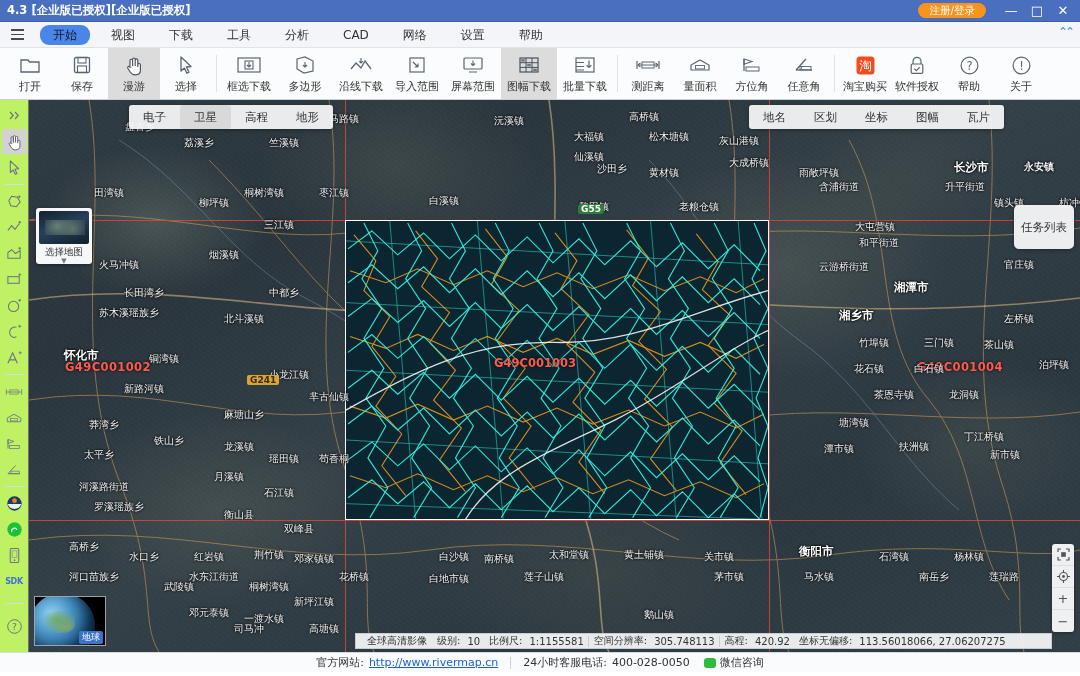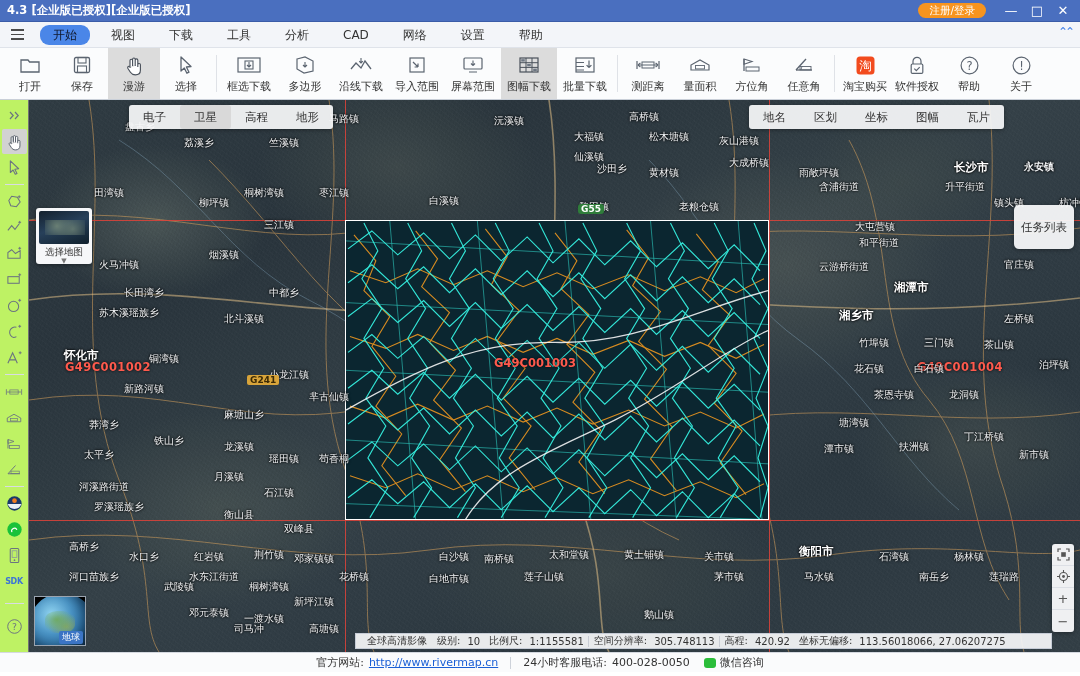--- a/index.html
+++ b/index.html
@@ -163,21 +163,21 @@
   #tasklist{
     position:absolute; right:6px; top:105px; width:60px; height:44px;
     background:rgba(248,249,250,.94); border-radius:5px;
     box-shadow:0 1px 4px rgba(0,0,0,.35);
     display:flex; align-items:center; justify-content:center;
     font-size:11.5px; color:#333; cursor:pointer; text-align:center;
   }
 
   
   #globe{
-    position:absolute; left:34px; bottom:6px; width:52px; height:50px;
+    position:absolute; left:34px; bottom:6px; width:72px; height:50px;
     border:1px solid #9aa4b0; overflow:hidden; cursor:pointer;
     background:#000;
   }
   #globe .ball{
     position:absolute; left:-6px; top:-4px; width:66px; height:66px; border-radius:50%;
     background:radial-gradient(circle at 34% 32%, #8fd3f0 0%, #4a93c4 32%, #1d5a8d 62%, #0a2b48 100%);
     box-shadow:inset -7px -7px 14px rgba(0,0,0,.6);
   }
   #globe .land{
     position:absolute; left:10px; top:14px; width:30px; height:22px;
@@ -715,21 +715,21 @@
         <div class="place" style="left: 195px; top: 308px;">麻塘山乡</div>
         <div class="place" style="left: 845px; top: 288px;">茶恩寺镇</div>
         <div class="place" style="left: 920px; top: 288px;">龙洞镇</div>
         <div class="place" style="left: 60px; top: 318px;">莽湾乡</div>
         <div class="place" style="left: 125px; top: 334px;">铁山乡</div>
         <div class="place" style="left: 195px; top: 340px;">龙溪镇</div>
         <div class="place" style="left: 810px; top: 316px;">塘湾镇</div>
         <div class="place" style="left: 795px; top: 342px;">潭市镇</div>
         <div class="place" style="left: 870px; top: 340px;">扶洲镇</div>
         <div class="place" style="left: 935px; top: 330px;">丁江桥镇</div>
-        <div class="place" style="left: 990px; top: 348px;">新市镇</div>
+        <div class="place" style="left: 961px; top: 348px;">新市镇</div>
         <div class="place" style="left: 55px; top: 348px;">太平乡</div>
         <div class="place" style="left: 240px; top: 352px;">瑶田镇</div>
         <div class="place" style="left: 290px; top: 352px;">苟香桐</div>
         <div class="place" style="left: 185px; top: 370px;">月溪镇</div>
         <div class="place" style="left: 50px; top: 380px;">河溪路街道</div>
         <div class="place" style="left: 65px; top: 400px;">罗溪瑶族乡</div>
         <div class="place" style="left: 195px; top: 408px;">衡山县</div>
         <div class="place" style="left: 235px; top: 386px;">石江镇</div>
         <div class="place" style="left: 255px; top: 422px;">双峰县</div>
         <div class="place" style="left: 40px; top: 440px;">高桥乡</div>

